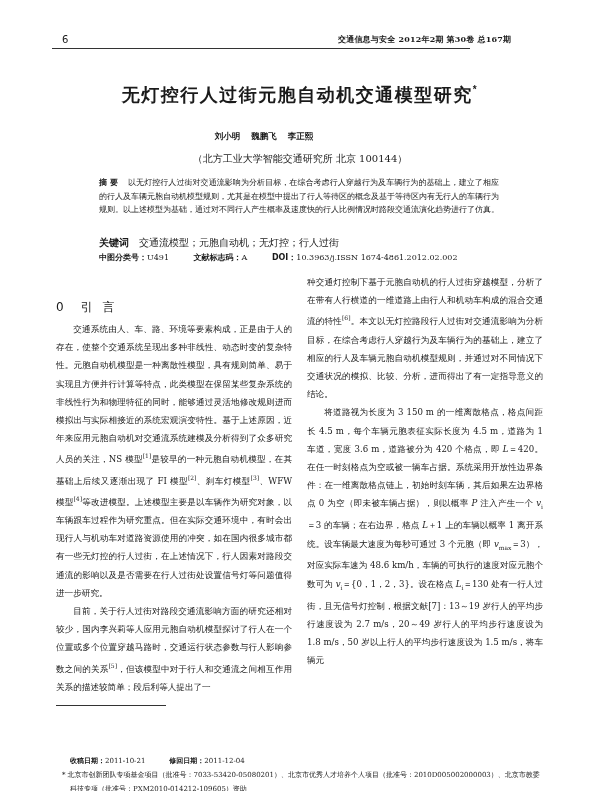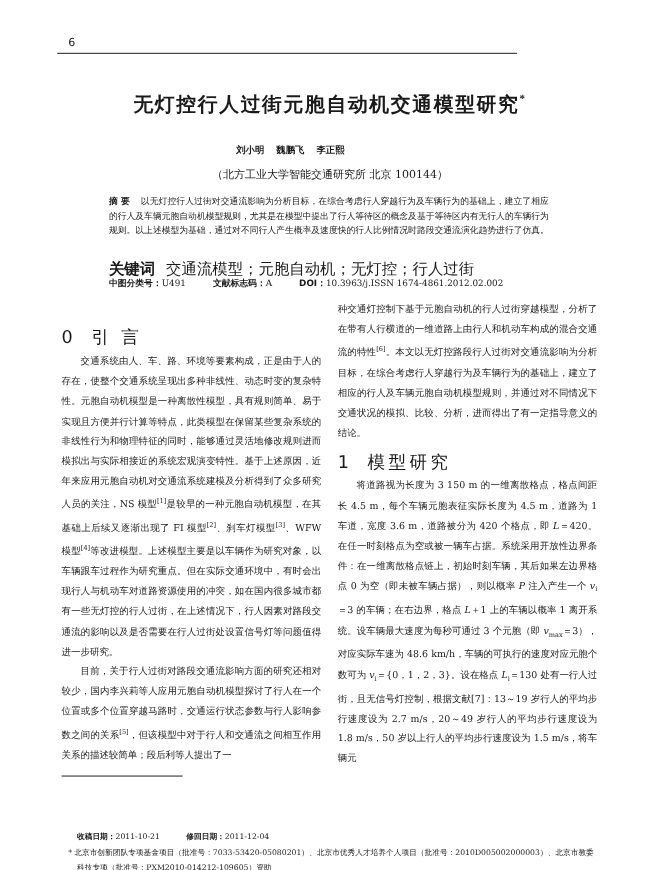--- a/index.html
+++ b/index.html
@@ -12,60 +12,61 @@
     .running-head {
       position: absolute; left: 52px; top: 30px; width: 420px; height: 18px;
       font-size: 9px;
     }
     .page-num { position: absolute; left: 10px; top: 4px; font-size: 10px; font-family: "DejaVu Sans", sans-serif; }
     .journal-info { position: absolute; left: 286px; top: 4px; white-space: nowrap; font-size: 8px; font-weight: bold; letter-spacing: 0.2px; }
     .head-rule { position: absolute; left: 52px; top: 48px; width: 418px; height: 1px; background: #333; }
 
     .title {
       position: absolute; left: 0; top: 83px; width: 600px; text-align: center;
-      font-family: Liberation Serif, serif; font-weight: bold; font-size: 18px; letter-spacing: 1.5px;
+      font-family: Liberation Sans, sans-serif; font-weight: bold; font-size: 18px; letter-spacing: 1.5px;
     }
     .title sup { font-size: 10px; vertical-align: 8px; }
     .authors {
       position: absolute; left: 0; top: 131px; width: 528px; text-align: center;
       font-size: 8.5px; font-weight: bold; word-spacing: 8px;
     }
     .affiliation {
       position: absolute; left: 0; top: 152px; width: 600px; text-align: center; font-size: 10px;
     }
 
     .abstract-block { position: absolute; left: 99px; top: 176px; width: 400px; font-size: 8px; line-height: 13.5px; text-align: justify; }
     .abstract-block .lbl { font-weight: bold; margin-right: 10px; font-family: "DejaVu Sans", sans-serif; }
-    .keywords { position: absolute; left: 99px; top: 236px; width: 400px; font-size: 14px; }
+    .keywords { position: absolute; left: 99px; top: 236px; width: 400px; font-size: 10px; }
     .keywords .lbl { font-weight: bold; margin-right: 10px; font-family: "DejaVu Sans", sans-serif; }
     .classline { position: absolute; left: 99px; top: 252px; width: 420px; font-size: 8px; white-space: nowrap; }
     .classline .lbl { font-weight: bold; font-family: "DejaVu Sans", sans-serif; }
     .classline .gap { display: inline-block; width: 22px; }
 
     .col { position: absolute; width: 236px; font-size: 8.6px; line-height: 18.2px; text-align: justify; }
     .col-left { left: 56px; top: 296px; }
     .col-right { left: 307px; top: 273px; }
-    .section-title { font-family: "DejaVu Sans", sans-serif; font-size: 16px; font-weight: normal; height: 24px; line-height: 22px; letter-spacing: 3px; }
+    .section-title { font-family: "DejaVu Sans", sans-serif; font-size: 12px; font-weight: normal; height: 24px; line-height: 22px; letter-spacing: 3px; }
     .section-title .num { margin-right: 14px; }
     .para { text-indent: 2em; }
     .para-noindent { text-indent: 0; }
     sup { font-size: 6px; vertical-align: 4px; }
     .it { font-style: italic; }
 
     .footnote-rule { position: absolute; left: 56px; top: 705px; width: 110px; height: 1px; background: #333; }
     .footnotes { position: absolute; left: 70px; top: 716px; width: 470px; font-size: 7px; line-height: 14px; margin-top: 38px; }
     .footnotes .lbl { font-weight: bold; font-family: "DejaVu Sans", sans-serif; }
     .footnotes .row-gap { display: inline-block; width: 24px; }
     .footnotes .bullet { margin-left: -8px; margin-right: 2px; }
   </style>
 </head>
 <body>
 
 <div class="running-head">
   <span class="page-num">6</span>
+  <span class="journal-info">交通信息与安全  2012年2期  第30卷  总167期</span>
 </div>
 <div class="head-rule"></div>
 
 <div class="title">
   <span>无灯控行人过街元胞自动机交通模型研究</span><sup>*</sup>
 </div>
 <div class="authors">刘小明  魏鹏飞  李正熙</div>
 <div class="affiliation">（北方工业大学智能交通研究所   北京 100144）</div>
 
 <div class="abstract-block">
@@ -83,23 +84,20 @@
 <div class="col col-left">
   <div class="section-title">
     <span class="num">0</span><span>引  言</span>
   </div>
   <p class="para"><span>交通系统由人、车、路、环境等要素构成，正是由于人的存在，使整个交通系统呈现出多种非线性、动态时变的复杂特性。元胞自动机模型是一种离散性模型，具有规则简单、易于实现且方便并行计算等特点，此类模型在保留某些复杂系统的非线性行为和物理特征的同时，能够通过灵活地修改规则进而模拟出与实际相接近的系统宏观演变特性。基于上述原因，近年来应用元胞自动机对交通流系统建模及分析得到了众多研究人员的关注，NS 模型</span><sup>[1]</sup><span>是较早的一种元胞自动机模型，在其基础上后续又逐渐出现了 FI 模型</span><sup>[2]</sup><span>、刹车灯模型</span><sup>[3]</sup><span>、WFW 模型</span><sup>[4]</sup><span>等改进模型。上述模型主要是以车辆作为研究对象，以车辆跟车过程作为研究重点。但在实际交通环境中，有时会出现行人与机动车对道路资源使用的冲突，如在国内很多城市都有一些无灯控的行人过街，在上述情况下，行人因素对路段交通流的影响以及是否需要在行人过街处设置信号灯等问题值得进一步研究。</span></p>
   <p class="para"><span>目前，关于行人过街对路段交通流影响方面的研究还相对较少，国内李兴莉等人应用元胞自动机模型探讨了行人在一个位置或多个位置穿越马路时，交通运行状态参数与行人影响参数之间的关系</span><sup>[5]</sup><span id="p2b-left">，但该模型中对于行人和交通流之间相互作用关系的描述较简单；段后利等人提出了一</span></p>
 </div>
 
 <div class="col col-right">
   <p class="para-noindent"><span id="p2b-right">种交通灯控制下基于元胞自动机的行人过街穿越模型，分析了在带有人行横道的一维道路上由行人和机动车构成的混合交通流的特性</span><sup>[6]</sup><span>。本文以无灯控路段行人过街对交通流影响为分析目标，在综合考虑行人穿越行为及车辆行为的基础上，建立了相应的行人及车辆元胞自动机模型规则，并通过对不同情况下交通状况的模拟、比较、分析，进而得出了有一定指导意义的结论。</span></p>
-  <div class="section-title" style="margin-top:6px;">
-    <span class="num">1</span><span>模型研究</span>
-  </div>
   <p class="para"><span>将道路视为长度为 3 150 m 的一维离散格点，格点间距长 4.5 m，每个车辆元胞表征实际长度为 4.5 m，道路为 1 车道，宽度 3.6 m，道路被分为 420 个格点，即 </span><span class="it">L</span><span>＝420。在任一时刻格点为空或被一辆车占据。系统采用开放性边界条件：在一维离散格点链上，初始时刻车辆，其后如果左边界格点 0 为空（即未被车辆占据），则以概率 </span><span class="it">P</span><span> 注入产生一个 </span><span class="it">v</span><sub style="font-size:6px;">i</sub><span>＝3 的车辆；在右边界，格点 </span><span class="it">L</span><span>＋1 上的车辆以概率 1 离开系统。设车辆最大速度为每秒可通过 3 个元胞（即 </span><span class="it">v</span><sub style="font-size:6px;">max</sub><span>＝3），对应实际车速为 48.6 km/h，车辆的可执行的速度对应元胞个数可为 </span><span class="it">v</span><sub style="font-size:6px;">i</sub><span>＝{0，1，2，3}。设在格点 </span><span class="it">L</span><sub style="font-size:6px;">i</sub><span>＝130 处有一行人过街，且无信号灯控制，根据文献[7]：13～19 岁行人的平均步行速度设为 2.7 m/s，20～49 岁行人的平均步行速度设为 1.8 m/s，50 岁以上行人的平均步行速度设为 1.5 m/s，将车辆元</span></p>
 </div>
 
 <div class="footnote-rule"></div>
 <div class="footnotes">
   <div>
     <span class="lbl">收稿日期：</span><span>2011-10-21</span><span class="row-gap"></span><span class="lbl">修回日期：</span><span>2011-12-04</span>
   </div>
   <div>
     <span class="bullet">*</span><span>北京市创新团队专项基金项目（批准号：7033-53420-05080201）、北京市优秀人才培养个人项目（批准号：2010D005002000003）、北京市教委科技专项（批准号：PXM2010-014212-109605）资助</span>

